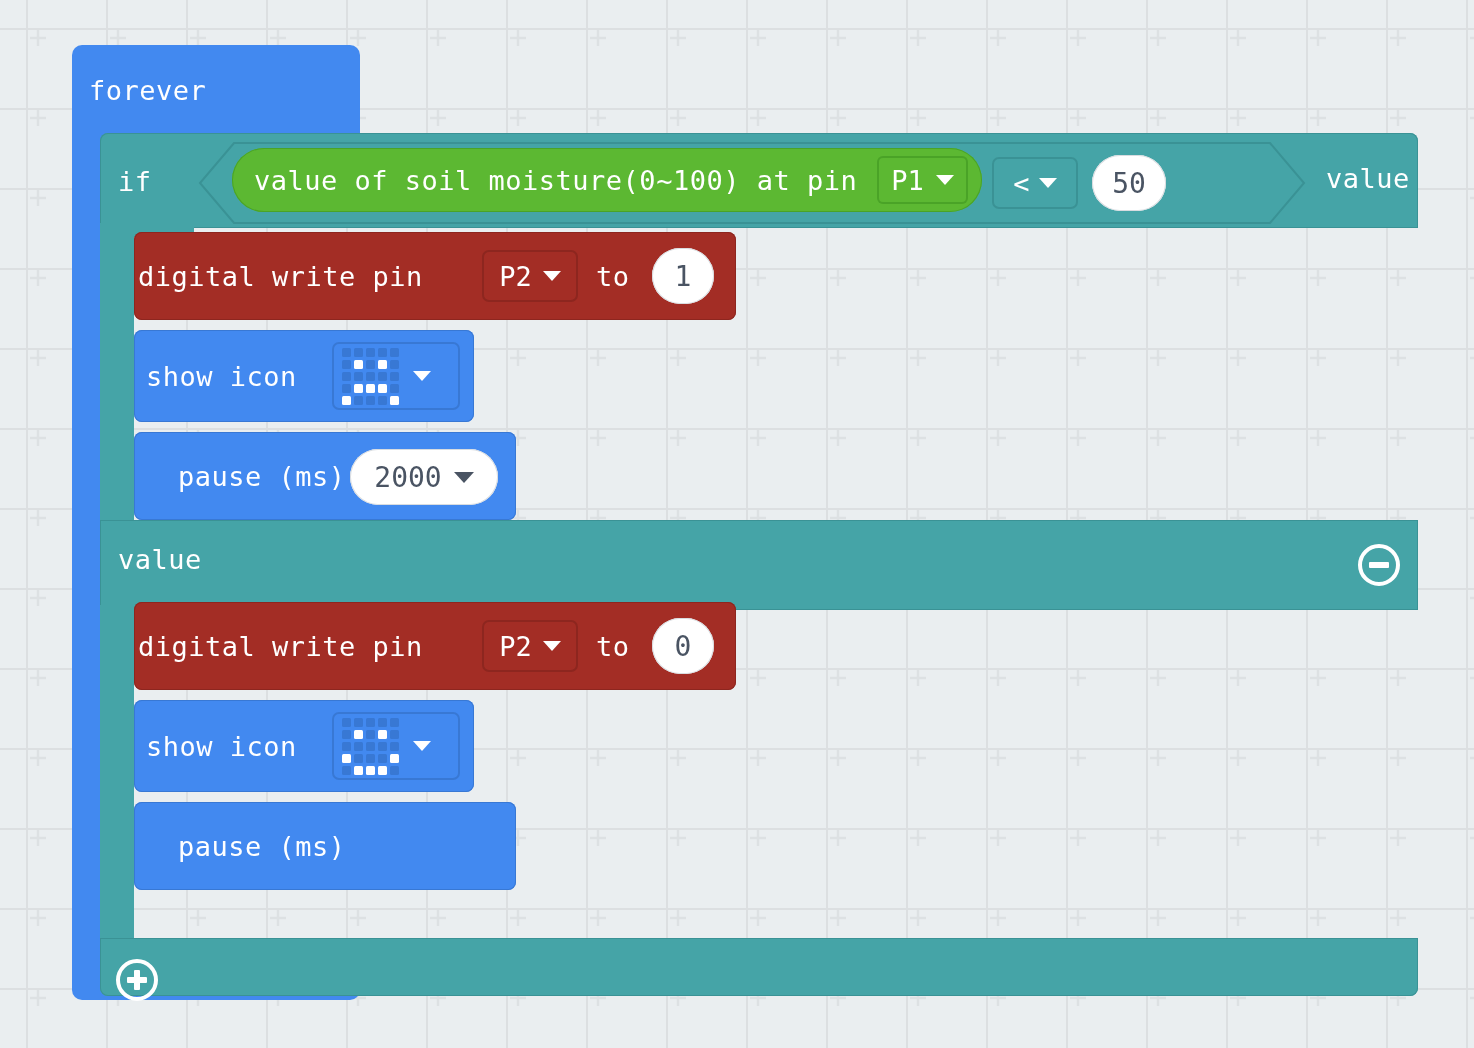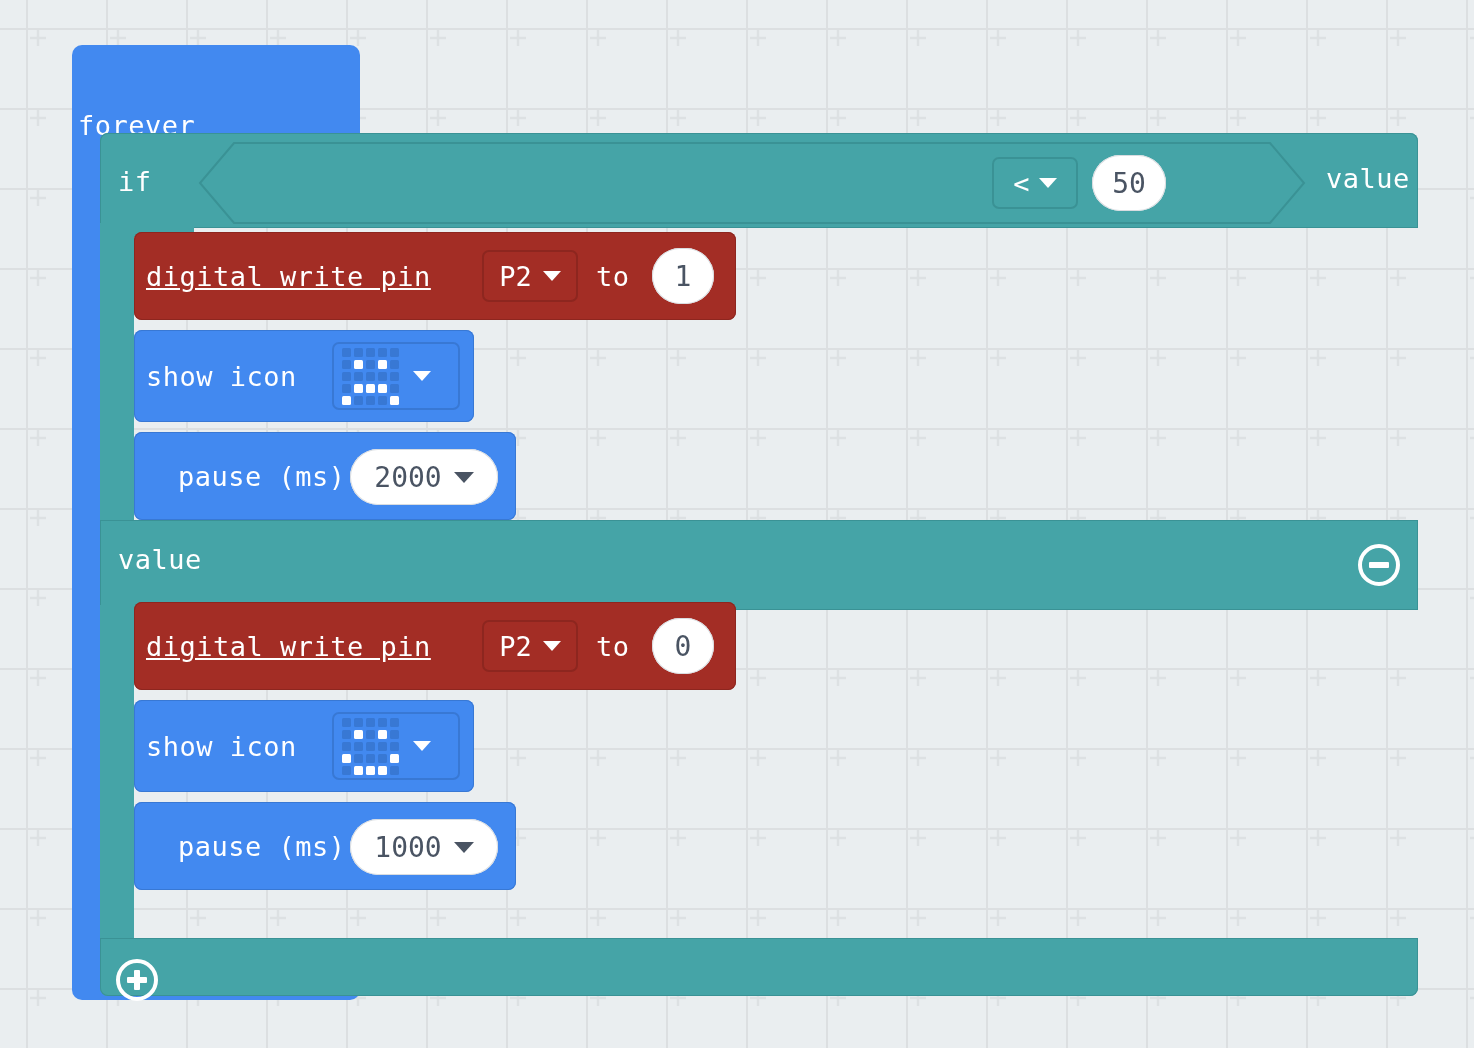--- a/index.html
+++ b/index.html
@@ -54,23 +54,22 @@
   }
   #forever-head {
     position: absolute;
     left: 0; top: 0;
     width: 288px; height: 92px;
     background: #4289f0;
     border-radius: 10px 10px 0 0;
   }
   #forever-label {
     position: absolute;
-    left: 6px;
+    left: 17px;
     top: 32px;
-    margin-top: 35px;
   }
   #forever-spine {
     position: absolute;
     left: 0; top: 88px;
     width: 38px; height: 810px;
     background: #4289f0;
   }
   #forever-foot {
     position: absolute;
     left: 0; top: 893px;
@@ -242,23 +241,22 @@
     position: absolute;
     width: 60px; height: 13px;
     background: #a32d25;
     left: 34px;
     border-radius: 0 0 8px 8px;
   }
   #dw1 { left: 134px; top: 232px; width: 602px; height: 88px; }
   #dw2 { left: 134px; top: 602px; width: 602px; height: 88px; }
   .dw-label {
     position: absolute;
-    left: 12px;
+    left: 4px;
     top: 31px;
-    text-decoration: underline;
   }
   .pin-dd-red {
     position: absolute;
     top: 18px;
     width: 96px;
     height: 52px;
     border-radius: 7px;
     box-shadow: inset 0 0 0 2px #8d261f;
     display: flex;
     align-items: center;
@@ -429,20 +427,27 @@
   </div>
 
   <div id="if-label" class="btxt" style="position:absolute;left:118px;top:168px;">if</div>
   <div id="else-label" class="btxt" style="position:absolute;left:118px;top:546px;">value</div>
   <div id="then-label" class="btxt">value</div>
 
   <svg style="position:absolute;left:196px;top:142px;" width="1110" height="82" xmlns="http://www.w3.org/2000/svg">
     <path d="M 38 1 L 1074 1 L 1108 41 L 1074 81 L 38 81 L 4 41 Z" fill="#45a4a7" stroke="#3a9295" stroke-width="2"></path>
   </svg>
 
+  <div id="soil-reporter" style="left:232px;top:148px;">
+    <span id="soil-text" class="btxt">value of soil moisture(0~100) at pin</span>
+    <span id="pin-dd" class="inner-dd">
+      <span class="dd-text">P1</span>
+      <span class="caret"></span>
+    </span>
+  </div>
 
   <div id="op-dd">
     <span class="dd-text">&lt;</span>
     <span class="caret"></span>
   </div>
 
   <div id="cmp-value" class="num-oval">
     <span>50</span>
   </div>
 
@@ -547,19 +552,15 @@
           <span class="led on"></span>
           <span class="led"></span>
         </div>
       <span class="caret led-caret"></span>
     </div>
   </div>
 
   <div class="blue-notch" style="left:168px;top:802px;"></div>
   <div id="pa2" class="blue-block">
     <span class="btxt pa-label">pause (ms)</span>
-    <div class="pause-field">
-      <span>1000</span>
-      <span class="caret-dark"></span>
-    </div>
   </div>
 
 </div>
 
 </body></html>

